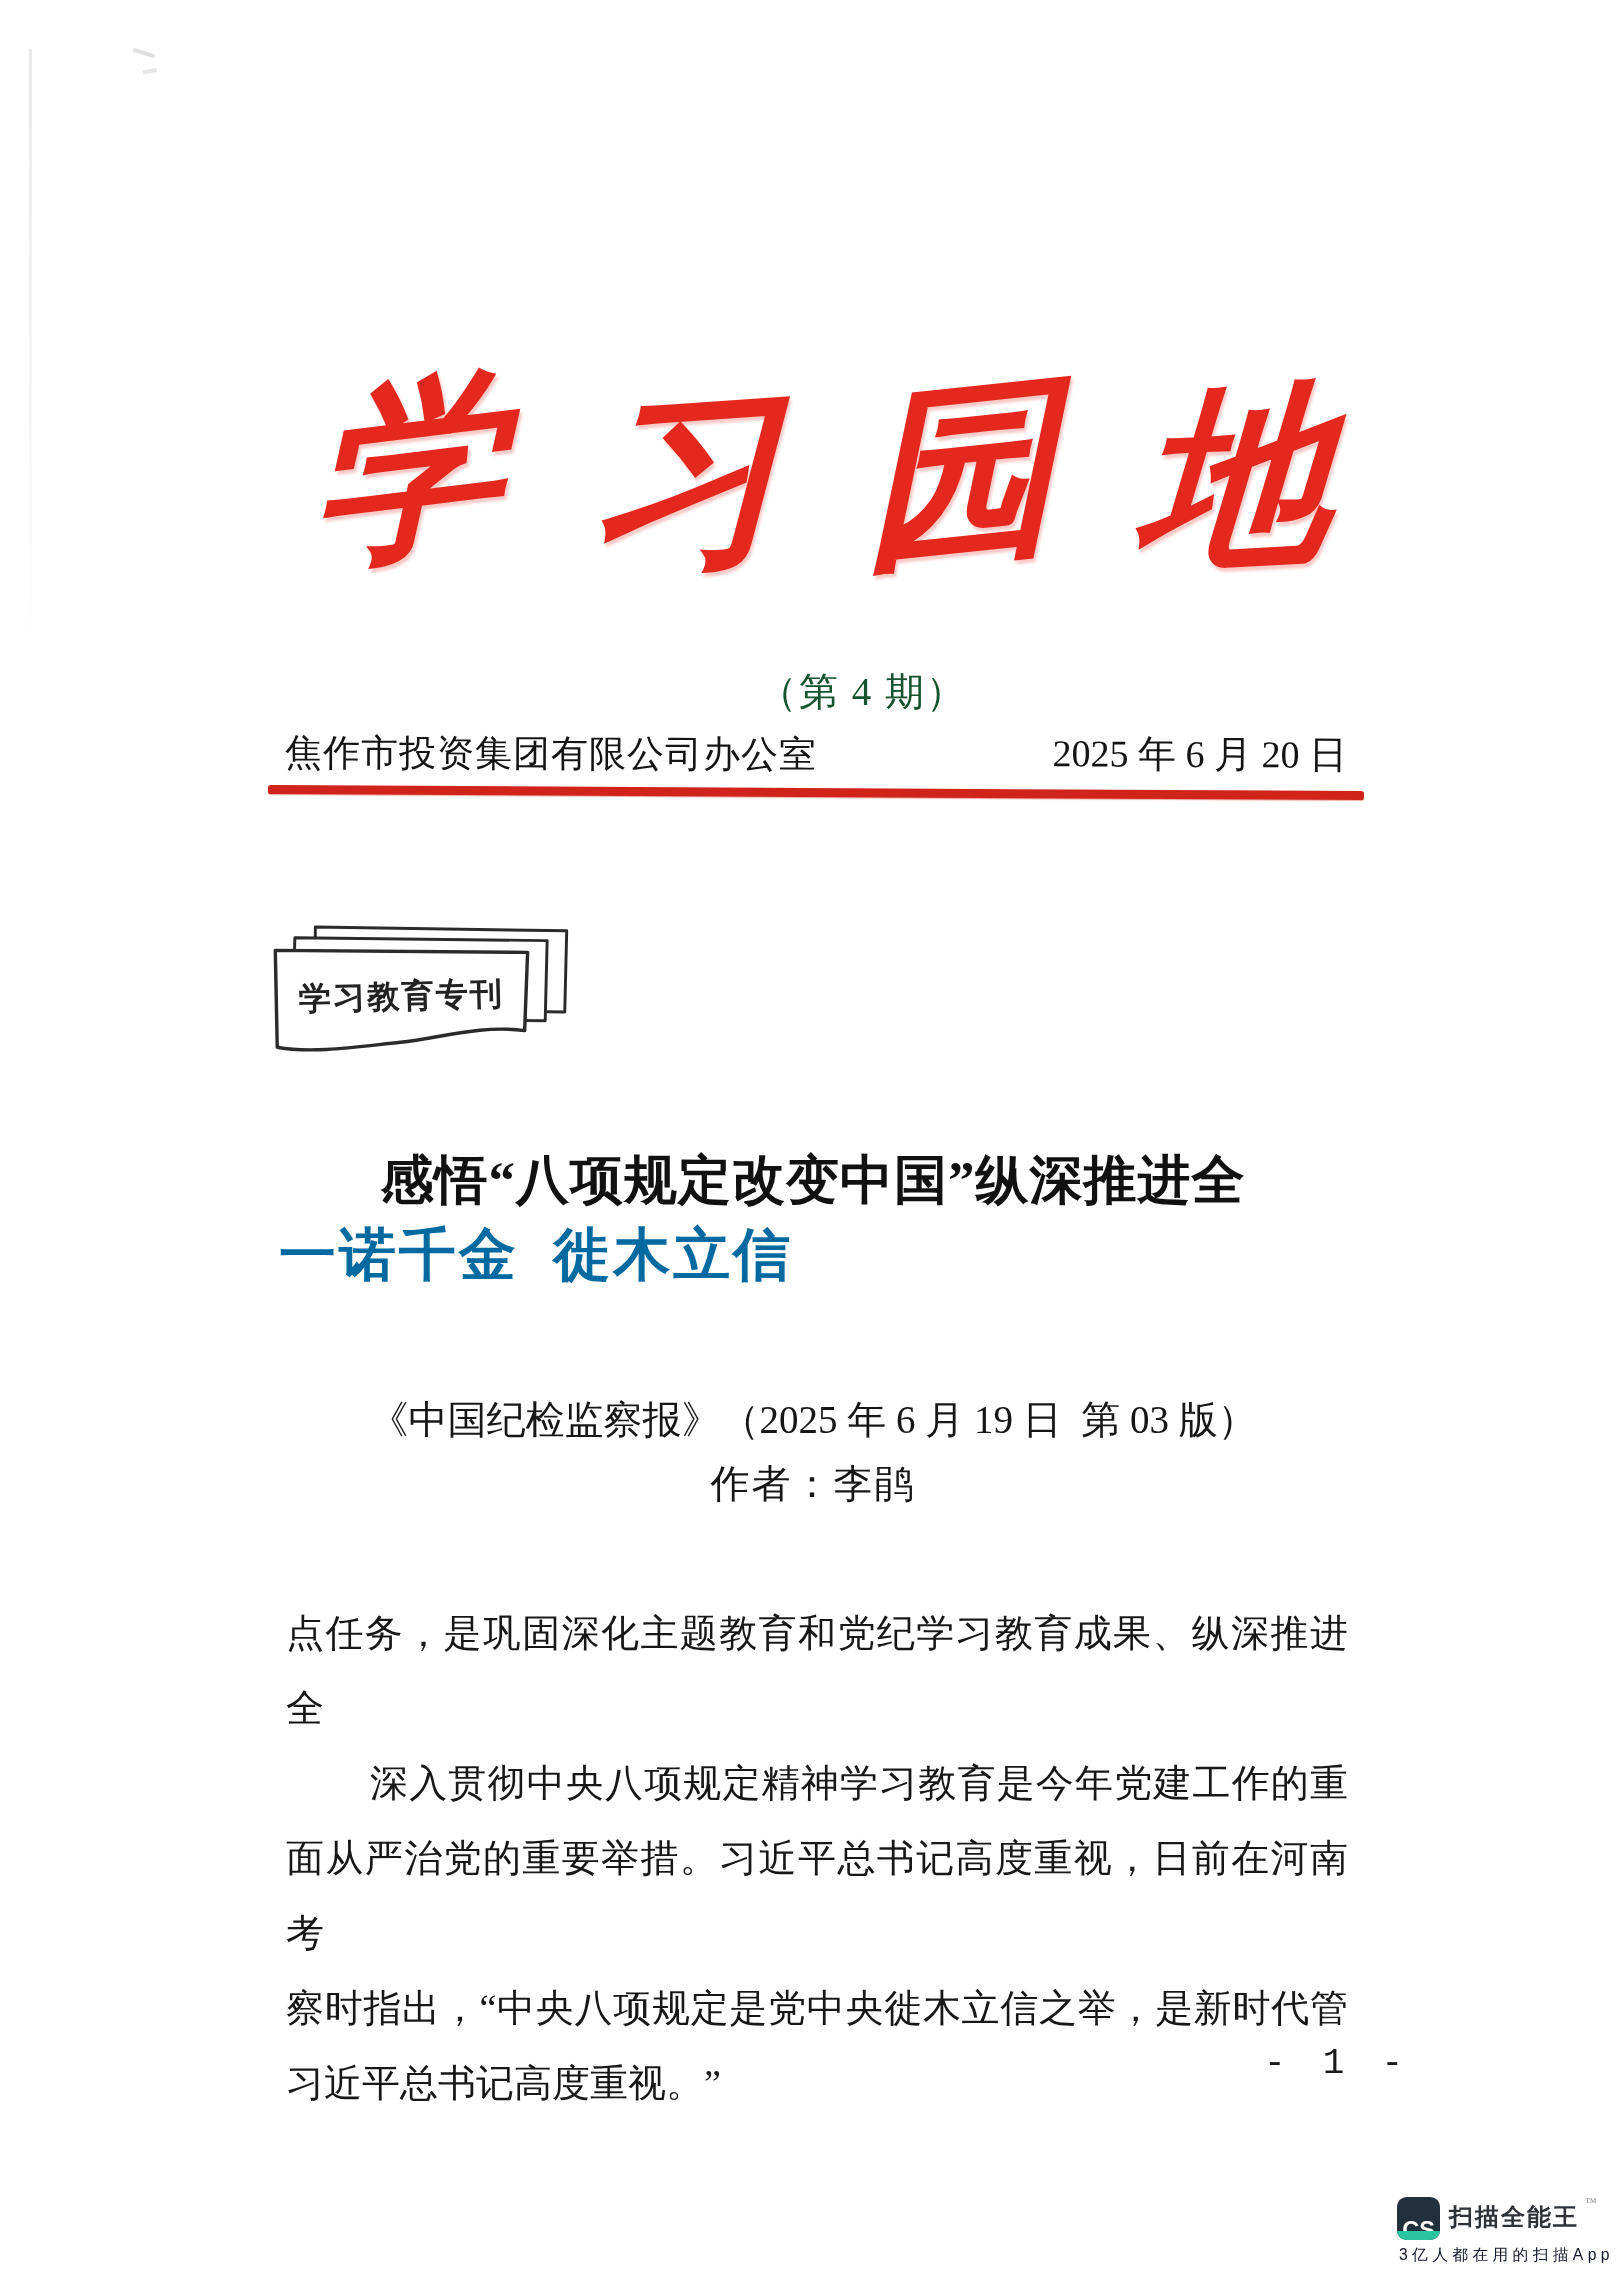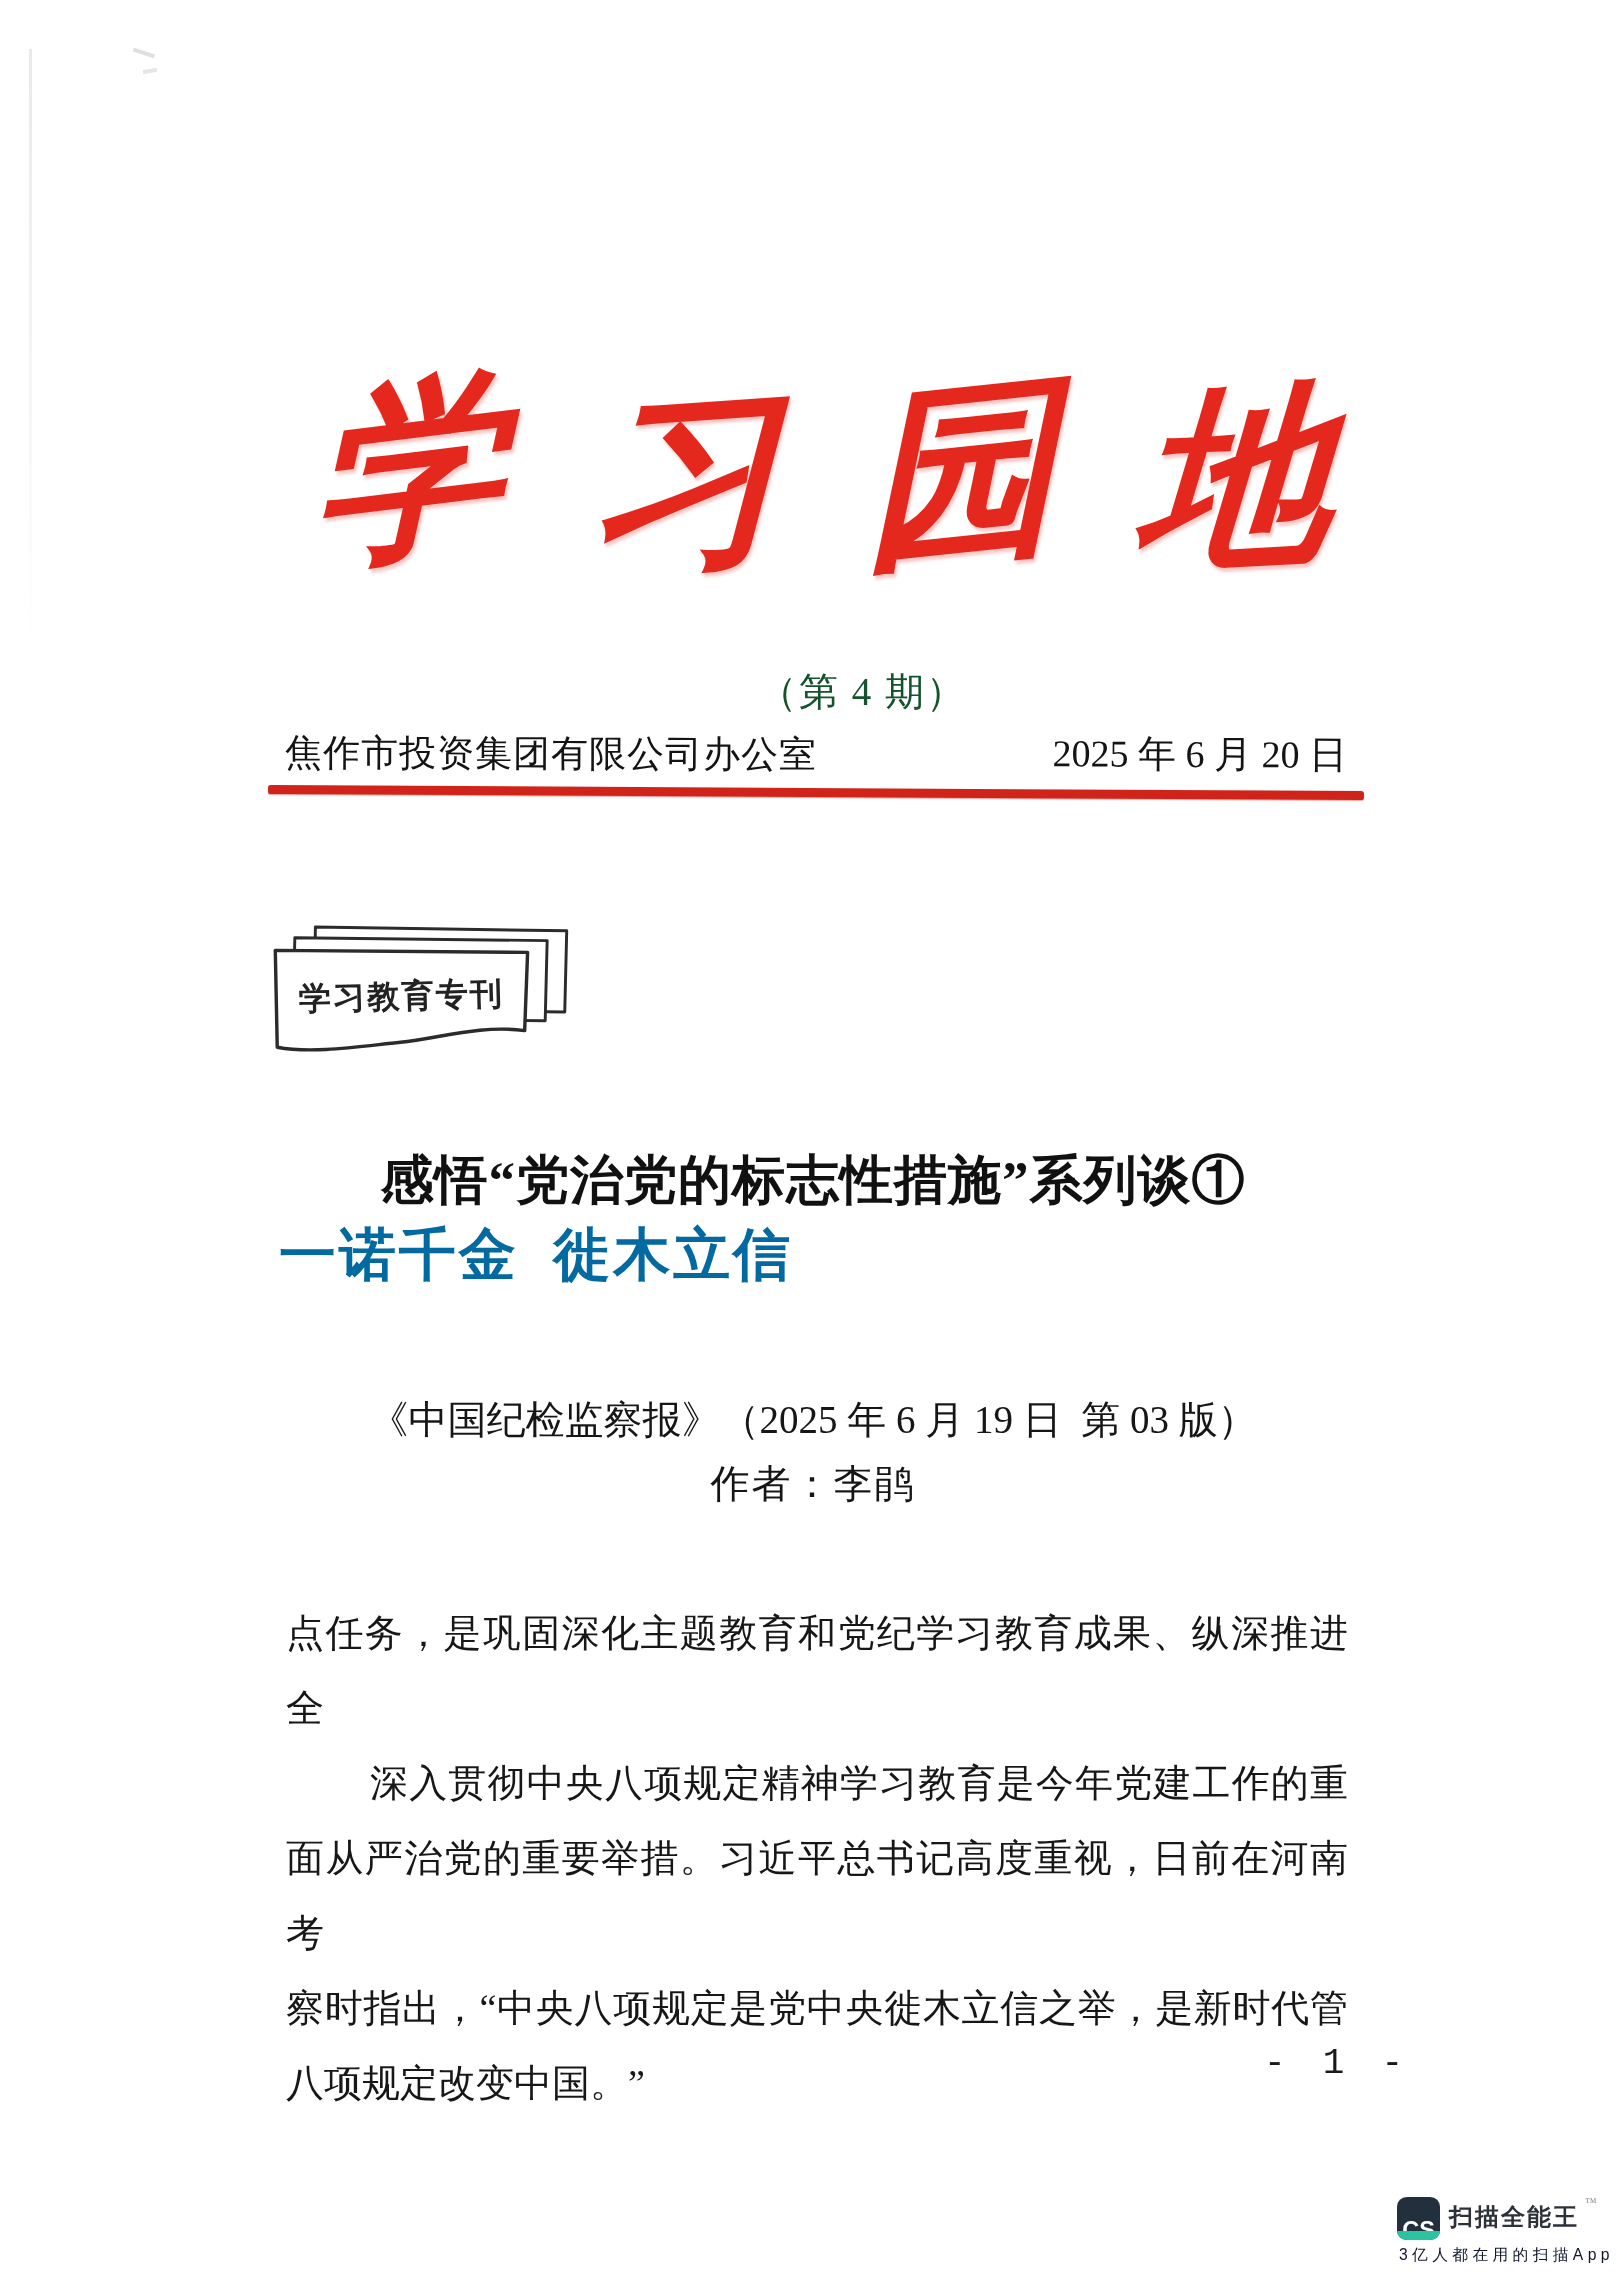--- a/index.html
+++ b/index.html
@@ -156,35 +156,35 @@
 
   <div class="special-tag">
     <svg viewBox="0 0 306 136">
       <path d="M45,4 L302,8 L300,91 L44,88 Z" fill="#ffffff" stroke="#2b2b2b" stroke-width="3" stroke-linejoin="round"></path>
       <path d="M24,15 L282,18 L280,100 L22,97 Z" fill="#ffffff" stroke="#2b2b2b" stroke-width="3" stroke-linejoin="round"></path>
       <path d="M4,28 L262,30 L259,110 C 212,104 172,118 132,122 C 92,126 42,134 6,127 Z" fill="#ffffff" stroke="#2b2b2b" stroke-width="3.5" stroke-linejoin="round"></path>
       <text x="28" y="86" transform="rotate(-1.5 130 75)">学习教育专刊</text>
     </svg>
   </div>
 
-  <div class="article-title-1">感悟“党治党的标志性措施”系列谈①</div>
+  <div class="article-title-1">感悟“八项规定改变中国”纵深推进全</div>
   <div class="article-title-2">一诺千金 徙木立信</div>
 
   <div class="source-line">
     <span class="source-pub">《中国纪检监察报》</span>
     <span class="source-issue">（2025 年 6 月 19 日  第 03 版）</span>
   </div>
   <div class="author-line">作者：李鹃</div>
 
   <div class="body-block">
     <div class="body-line">点任务，是巩固深化主题教育和党纪学习教育成果、纵深推进全</div>
     <div class="body-line indent">深入贯彻中央八项规定精神学习教育是今年党建工作的重</div>
     <div class="body-line">面从严治党的重要举措。习近平总书记高度重视，日前在河南考</div>
     <div class="body-line">察时指出，“中央八项规定是党中央徙木立信之举，是新时代管</div>
-    <div class="body-line last">八项规定改变中国。”</div>
+    <div class="body-line last">习近平总书记高度重视。”</div>
   </div>
 
   <div class="page-number">- 1 -</div>
 
   <div class="watermark">
     <div class="cs-logo">
       <div class="cs-text">CS</div>
       <div class="cs-teal"></div>
     </div>
     <div class="wm-brand">扫描全能王</div>

